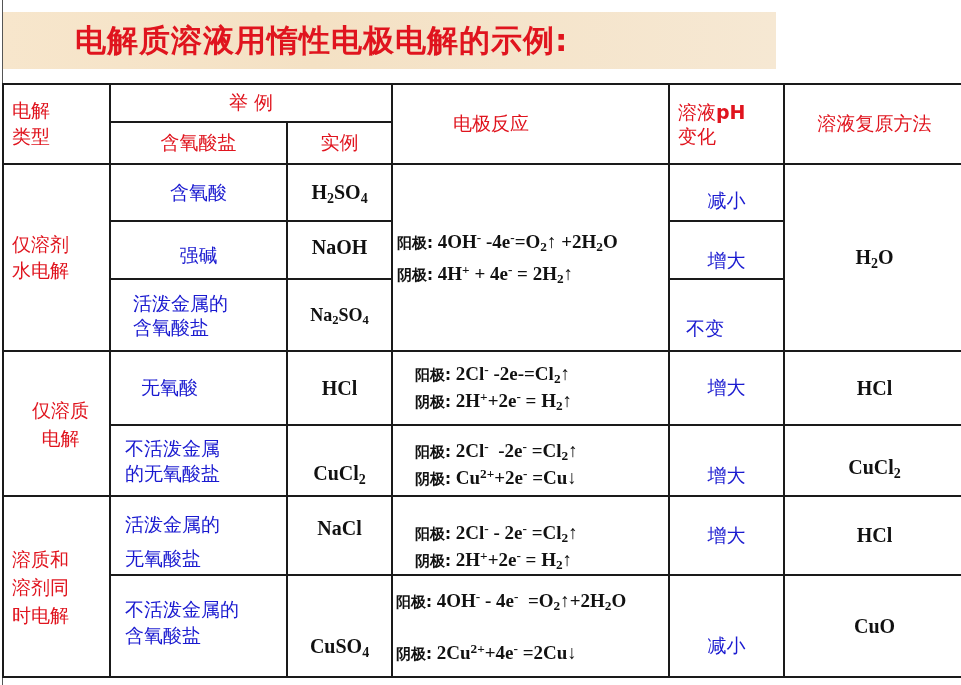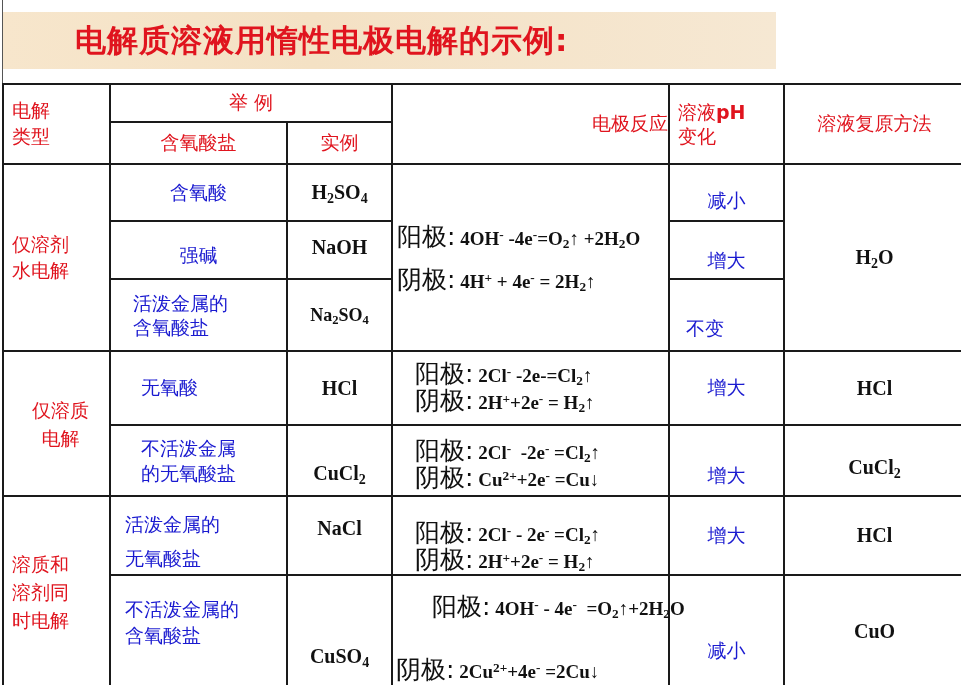--- a/index.html
+++ b/index.html
@@ -11,21 +11,21 @@
   .title { position:absolute; left:72px; top:8px; font-size:31px; font-weight:bold; letter-spacing:1px;
            color:#e0141e; font-family:"DejaVu Sans", sans-serif; white-space:nowrap; }
 
   table.main { position:absolute; left:2px; top:83px; border-collapse:collapse; table-layout:fixed; width:962px; }
   table.main td { border:2px solid #1a1a1a; padding:0; vertical-align:middle; position:relative; }
   .hdr { color:#e0141e; font-size:19px; font-family:"DejaVu Sans", sans-serif; }
   .blue { color:#1a1ad0; font-size:19px; font-family:"DejaVu Sans", sans-serif; }
   .red { color:#e0141e; font-size:19px; font-family:"DejaVu Sans", sans-serif; }
   .chem { color:#111; font-family:"Liberation Serif", "DejaVu Serif", serif; font-weight:bold; font-size:20px; }
   .eq { color:#111; font-family:"Liberation Serif", "DejaVu Serif", serif; font-weight:bold; font-size:19px; white-space:nowrap; }
-  .eq .cn { font-family:"DejaVu Sans", sans-serif; font-weight:normal; font-size:25px; }
+  .eq .cn { font-family:"DejaVu Sans", sans-serif; font-weight:bold; font-size:15px; }
   .c { text-align:center; }
   .l { text-align:left; }
   sub { font-size:0.7em; vertical-align:-0.25em; line-height:0; }
   sup { font-size:0.7em; vertical-align:0.45em; line-height:0; }
 </style>
 </head>
 <body>
 
 <div class="frame-left"></div>
 
@@ -43,21 +43,21 @@
       <col style="width:181px">
   </colgroup>
 
   <tbody>
       <tr style="height:38px">
     <td rowspan="2" class="hdr l" style="padding-left:8px;">
       <div>电解</div>
       <div>类型</div>
     </td>
     <td colspan="2" class="hdr c">举 例</td>
-    <td rowspan="2" class="hdr l" style="padding-left:60px;text-align:right;"><span>电极反应</span></td>
+    <td rowspan="2" class="hdr l" style="padding-left:60px;"><span>电极反应</span></td>
     <td rowspan="2" class="hdr l" style="padding-left:8px;">
       <div style="line-height:24px;"><span>溶液</span><span style="font-weight:bold;">pH</span></div>
       <div style="line-height:24px;">变化</div>
     </td>
     <td rowspan="2" class="hdr c">溶液复原方法</td>
   </tr>
   <tr style="height:42px">
     <td class="hdr c">含氧酸盐</td>
     <td class="hdr c">实例</td>
   </tr>
@@ -104,21 +104,21 @@
     <td class="blue l" style="padding-left:30px;">无氧酸</td>
     <td class="chem c">HCl</td>
     <td class="eq l" style="padding-left:22px; line-height:25px;">
       <div><span class="cn">阳极:</span> 2Cl<sup>-</sup> -2e-=Cl<sub>2</sub>↑</div>
       <div><span class="cn">阴极:</span> 2H<sup>+</sup>+2e<sup>-</sup> = H<sub>2</sub>↑</div>
     </td>
     <td class="blue c">增大</td>
     <td class="chem c">HCl</td>
   </tr>
   <tr style="height:71px">
-    <td class="blue l" style="padding-left:30px; line-height:25px;">
+    <td class="blue l" style="padding-left:14px; line-height:25px;">
       <div>不活泼金属</div>
       <div>的无氧酸盐</div>
     </td>
     <td class="chem c" style="vertical-align:bottom; padding-bottom:10px;">
       <span>CuCl</span><sub>2</sub>
     </td>
     <td class="eq l" style="padding-left:22px; line-height:25px; padding-top:8px;">
       <div><span class="cn">阳极:</span> 2Cl<sup>-</sup> &nbsp;-2e<sup>-</sup> =Cl<sub>2</sub>↑</div>
       <div><span class="cn">阴极:</span> Cu<sup>2+</sup>+2e<sup>-</sup> =Cu↓</div>
     </td>
@@ -146,20 +146,20 @@
   </tr>
   <tr style="height:102px">
     <td class="blue l" style="padding-left:14px; line-height:26px; vertical-align:top; padding-top:20px;">
       <div>不活泼金属的</div>
       <div>含氧酸盐</div>
     </td>
     <td class="chem c" style="vertical-align:bottom; padding-bottom:18px;">
       <span>CuSO</span><sub>4</sub>
     </td>
     <td class="eq l" style="padding-left:3px; overflow:visible; vertical-align:top;">
-      <div style="margin-top:14px; position:relative; z-index:2;margin-left:36px;"><span class="cn">阳极:</span> 4OH<sup>-</sup> - 4e<sup>-</sup> &nbsp;=O<sub>2</sub>↑+2H<sub>2</sub>O</div>
+      <div style="margin-top:14px; position:relative; z-index:2;"><span class="cn">阳极:</span> 4OH<sup>-</sup> - 4e<sup>-</sup> &nbsp;=O<sub>2</sub>↑+2H<sub>2</sub>O</div>
       <div style="margin-top:30px;"><span class="cn">阴极:</span> 2Cu<sup>2+</sup>+4e<sup>-</sup> =2Cu↓</div>
     </td>
     <td class="blue c" style="padding-top:40px;">减小</td>
     <td class="chem c">CuO</td>
   </tr>
 </tbody>
   </table>
 
 </body></html>

